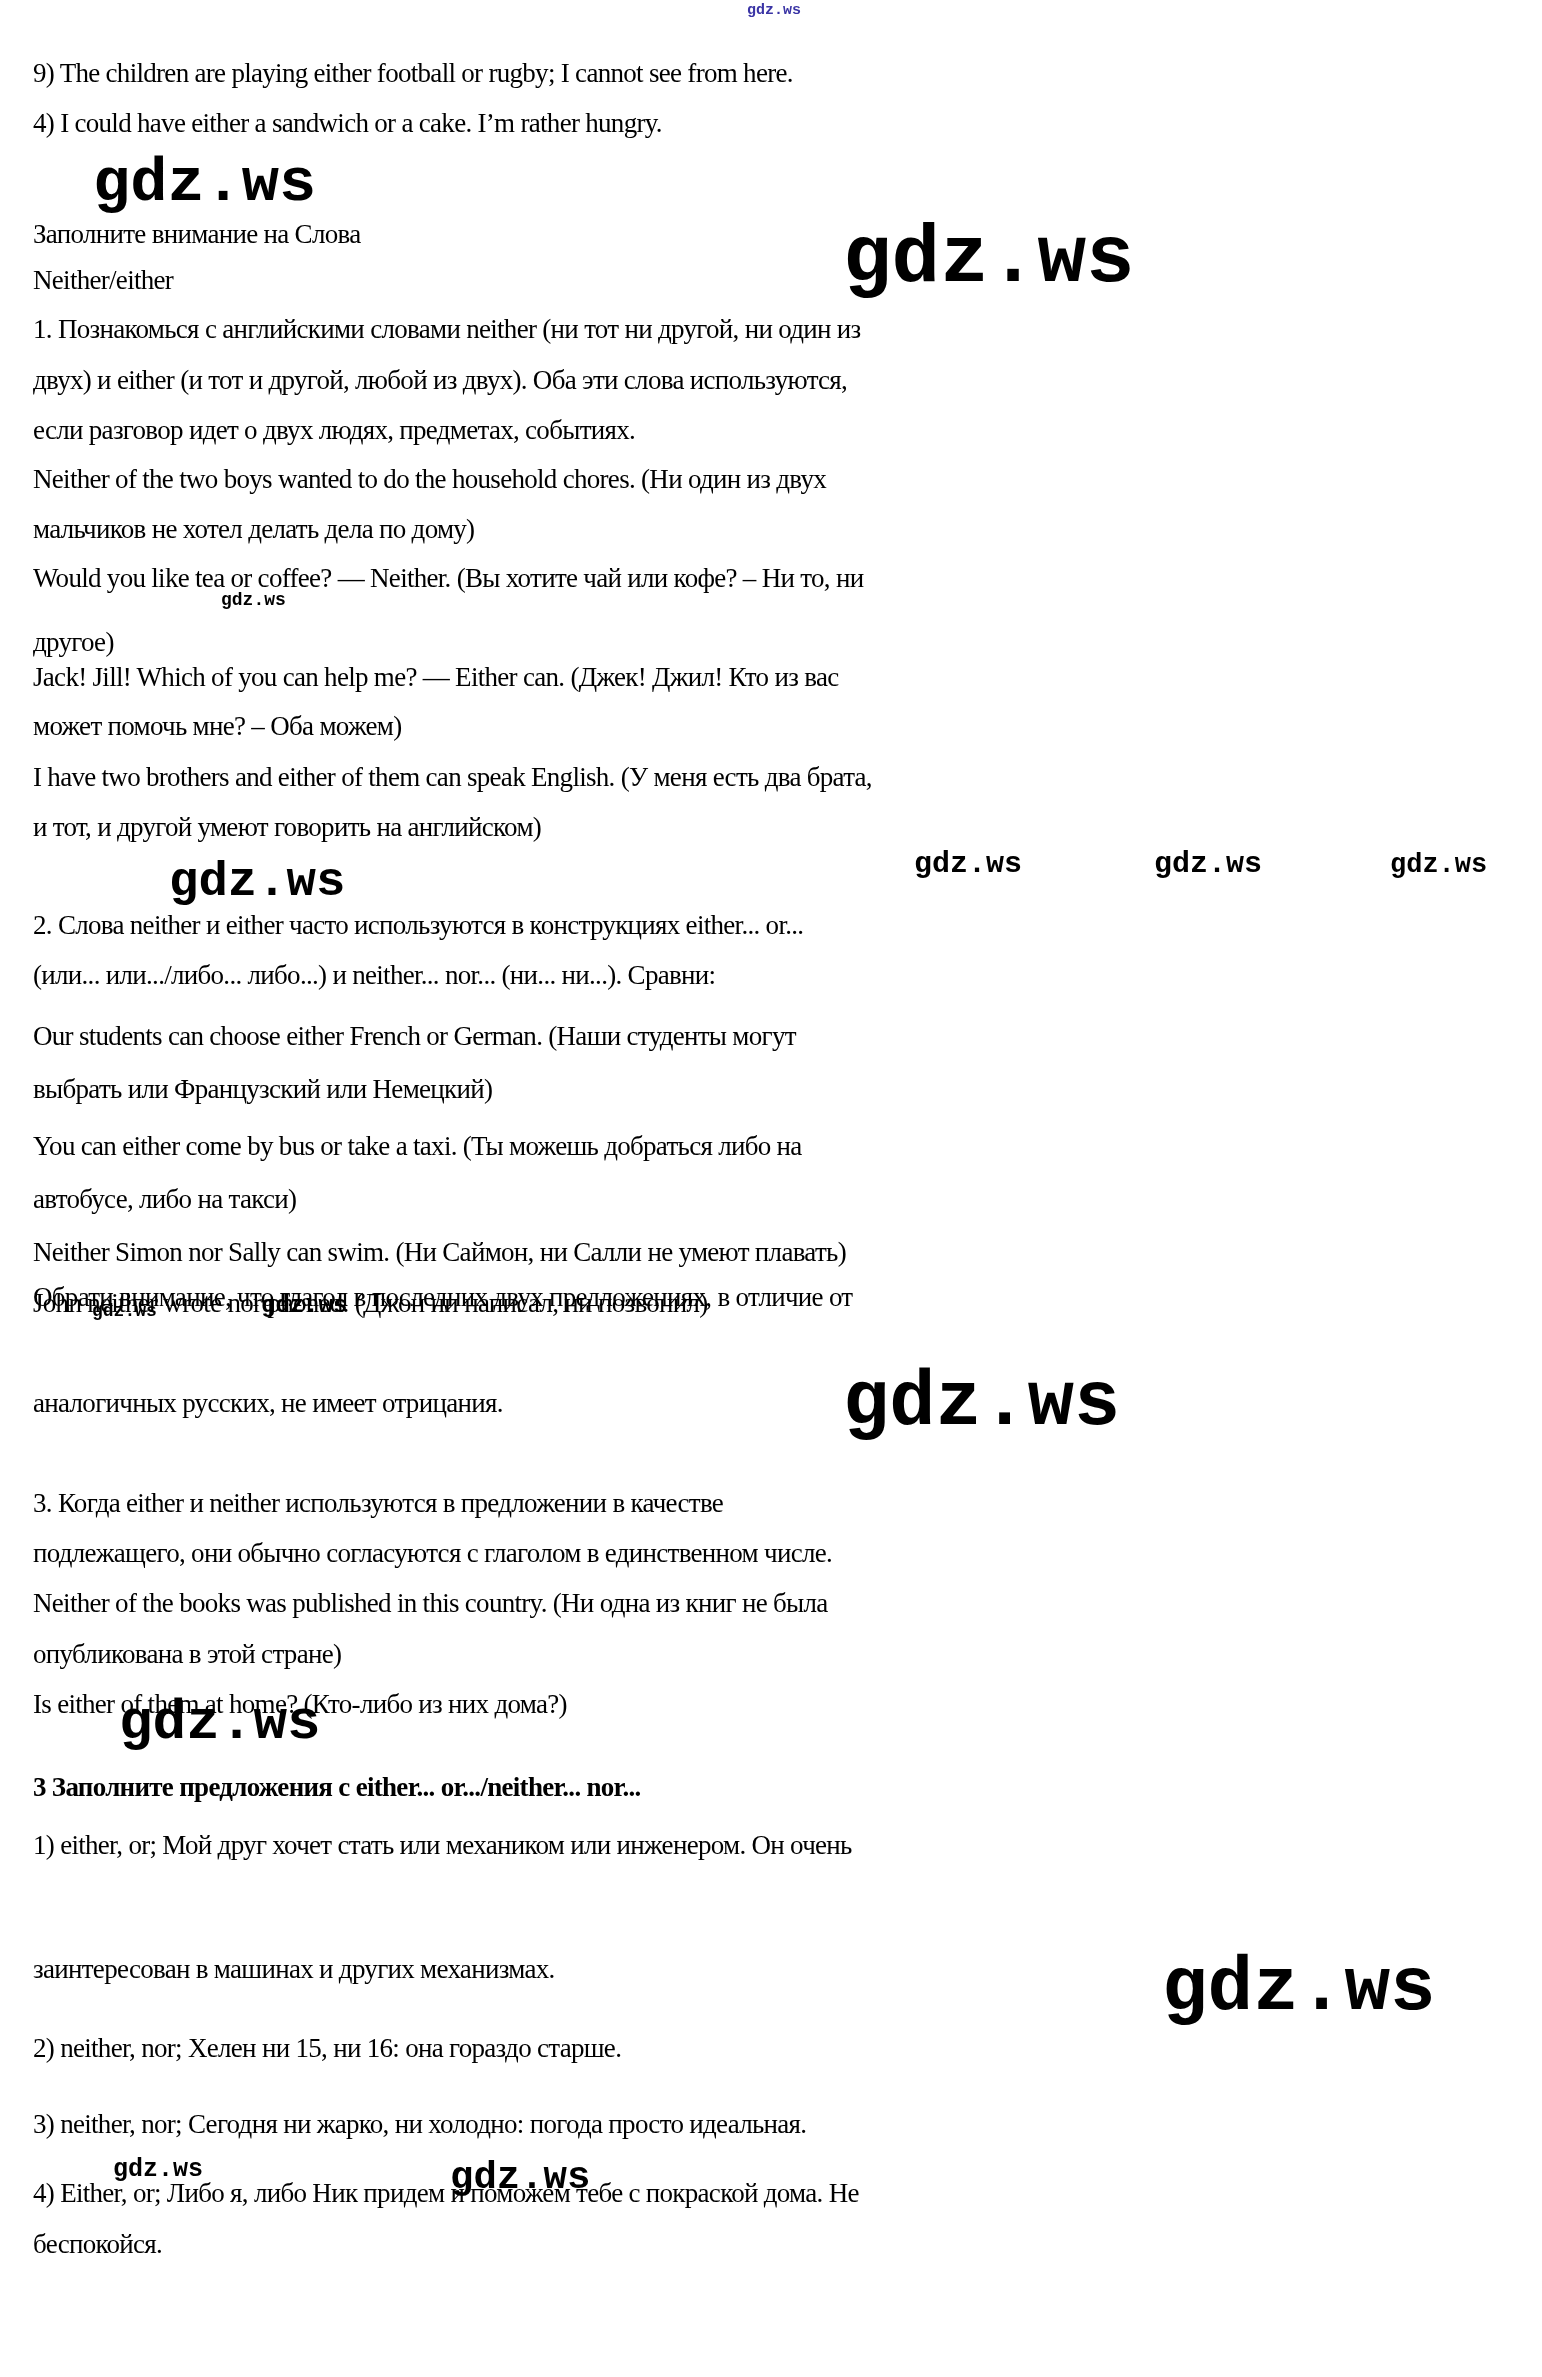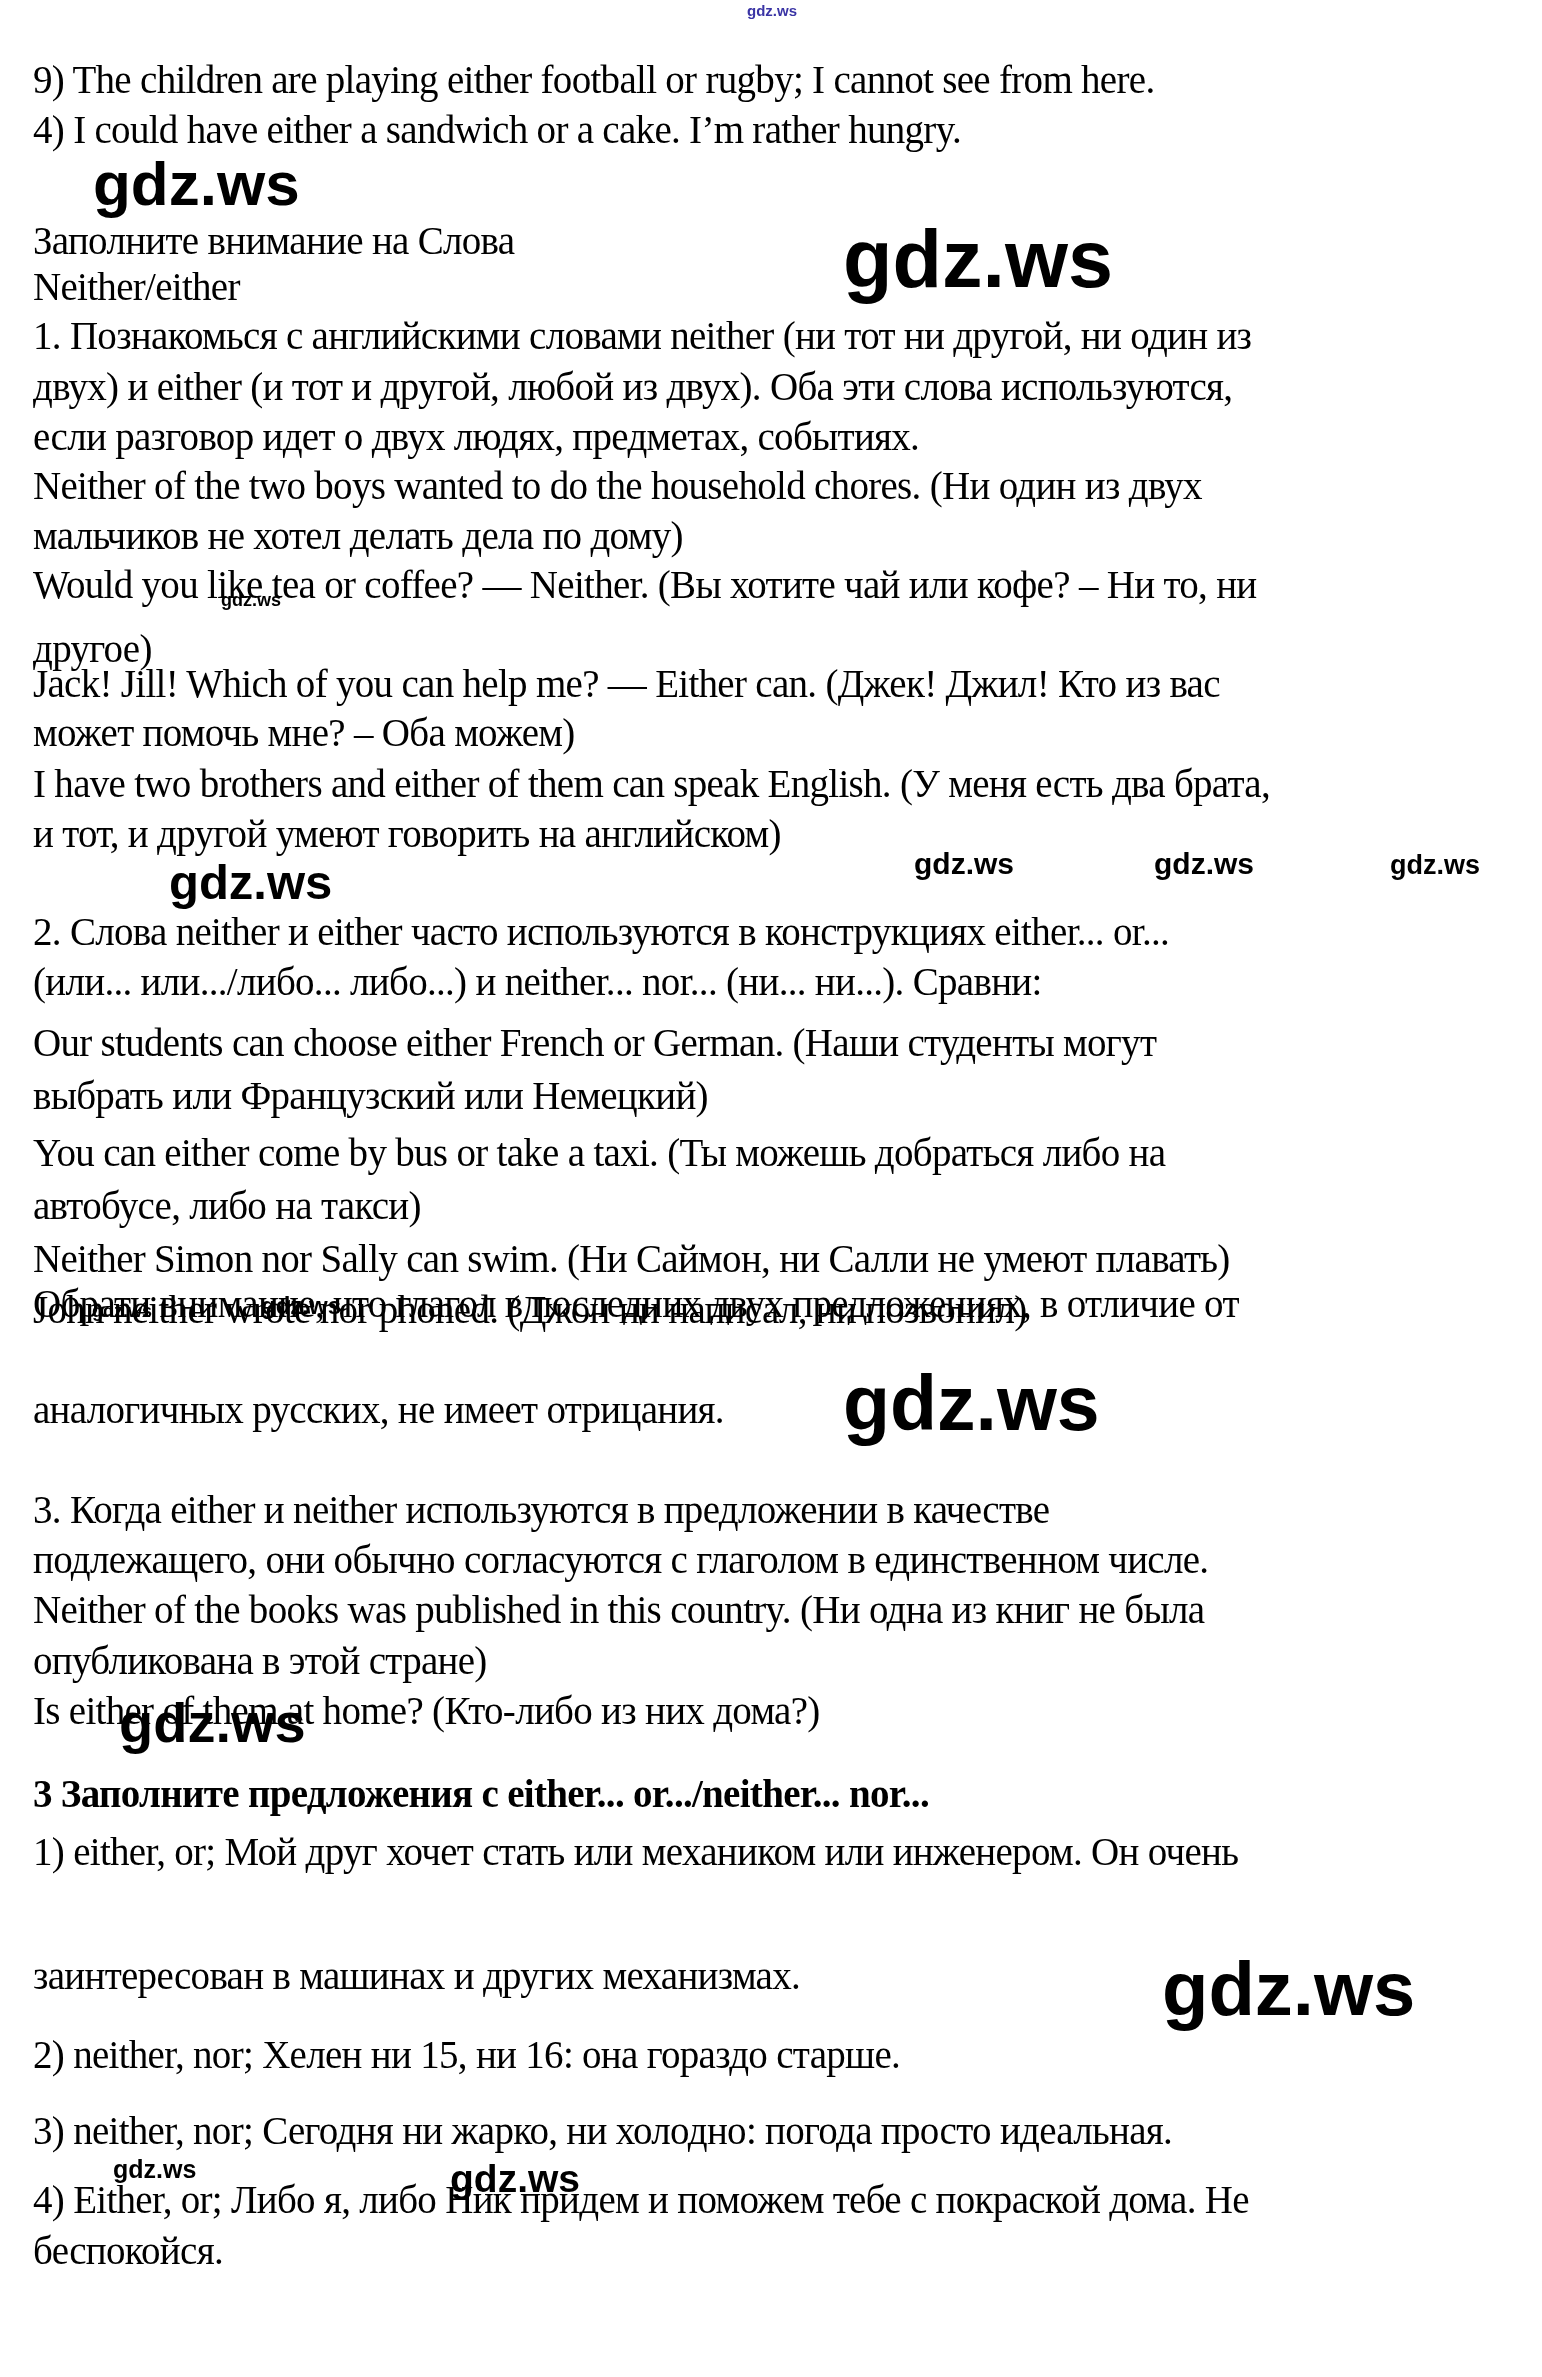--- a/index.html
+++ b/index.html
@@ -6,29 +6,29 @@
   body{
     position:relative;
     width:1543px;height:2377px;
     font-family:"Liberation Serif",serif;
     color:#000;
     overflow:hidden;
   }
   .ln{
     position:absolute;
     left:33px;
-    font-size:39px;
+    font-size:27px;
     line-height:1.15;
     letter-spacing:-0.7px;
     white-space:nowrap;
   }
   .bold{font-weight:bold;}
   .wm{
     position:absolute;
-    font-family:Liberation Sans, sans-serif;
+    font-family:Liberation Mono, monospace;
     font-weight:bold;
     color:#000;
     white-space:nowrap;
     line-height:1;
     text-align:right;
   }
   .wm-blue{color:#3a34a5;}
 </style>
 </head>
 <body>

